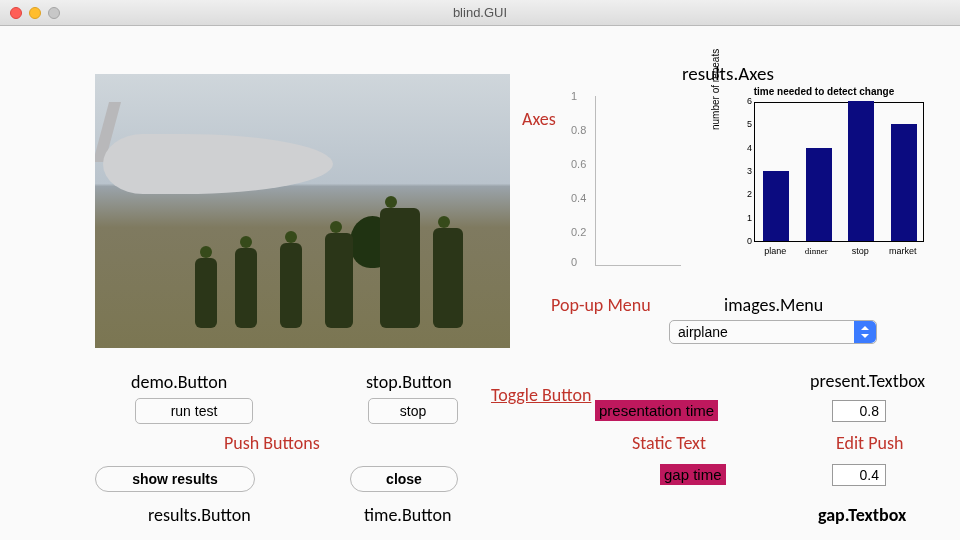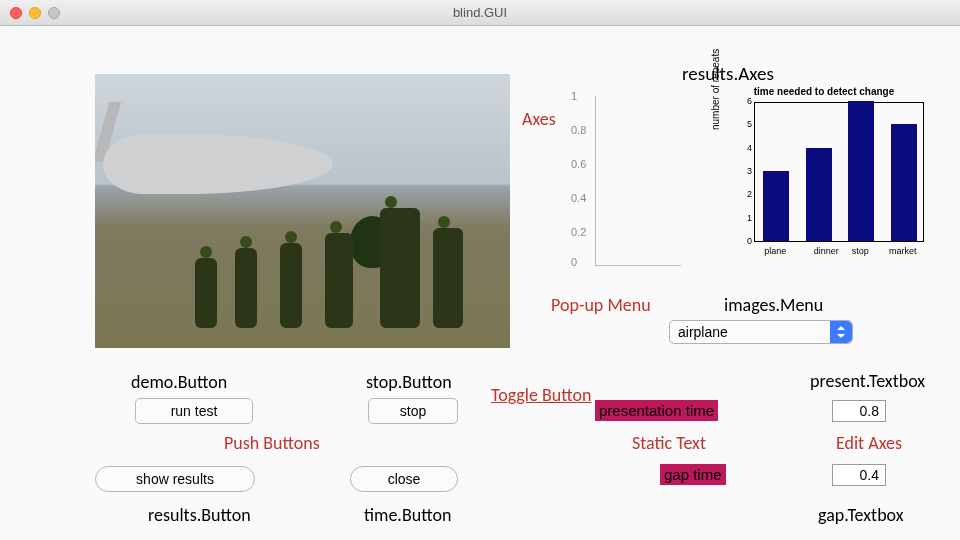--- a/index.html
+++ b/index.html
@@ -87,21 +87,21 @@
   .mac-btn{
     position:absolute;
     background:#fbfbfb;
     border:1px solid #b7b7b7;
     border-radius:5px;
     font-size:14px;
     padding:4px 0;
     text-align:center;
     font-family: Helvetica, Arial, sans-serif;
   }
-  .mac-btn.pill{border-radius:13px;}
+  .mac-btn.pill{border-radius:13px;font-weight:bold;}
   .mac-select{
     position:absolute;
     display:flex;align-items:center;
     background:#fbfbfb;border:1px solid #b0b0b0;border-radius:5px;
     font-size:14px;height:24px;
   }
   .mac-select .arrow{width:22px;height:100%;background:#3b7bff;border-radius:0 5px 5px 0;display:flex;align-items:center;justify-content:center;}
   .mac-select .arrow svg{width:10px;height:14px;fill:#fff;}
   .selval{flex:1;padding:0 8px;}
 
@@ -135,27 +135,27 @@
 <div class="anno" style="left:366px;top:371px;">stop.Button</div>
 
 <div class="anno red" style="left:491px;top:386px;line-height:1.1;text-decoration:underline;">Toggle Button</div>
 
 <div class="anno" style="left:810px;top:370px;">present.Textbox</div>
 
 <div class="anno red" style="left:224px;top:432px;">Push Buttons</div>
 
 <div class="anno red" style="left:632px;top:432px;">Static Text</div>
 
-<div class="anno red" style="left:836px;top:432px;">Edit Axes</div>
+<div class="anno red" style="left:836px;top:432px;">Edit Push</div>
 
 <div class="anno" style="left:148px;top:504px;">results.Button</div>
 
 <div class="anno" style="left:364px;top:504px;">time.Button</div>
 
-<div class="anno" style="left:818px;top:504px;">gap.Textbox</div>
+<div class="anno" style="left:818px;top:504px;font-weight:bold;">gap.Textbox</div>
 
 <div class="photo">
   <div class="tail"></div>
   <div class="plane"></div>
   <div class="bag"></div>
   <div class="soldier" style="left:100px;">
       <div class="head"></div>
     </div>
   <div class="soldier" style="left:140px;height:80px;">
       <div class="head"></div>
@@ -194,31 +194,31 @@
       <div class="bar" style="left: 135.75px; height: 116.667px; width: 26px;"></div>
     </div>
 <div class="ytick" style="top: 146px;">0</div>
     <div class="ytick" style="top: 122.667px;">1</div>
     <div class="ytick" style="top: 99.3333px;">2</div>
     <div class="ytick" style="top: 76px;">3</div>
     <div class="ytick" style="top: 52.6667px;">4</div>
     <div class="ytick" style="top: 29.3333px;">5</div>
     <div class="ytick" style="top: 6px;">6</div>
     <div class="xt" style="left: 34px; width: 42.5px;">plane</div>
-    <div class="xt" style="left: 85px; width: 42.5px;">dinner</div>
+    <div class="xt" style="left: 75px; width: 42.5px; font-family: Liberation Serif, serif;">dinner</div>
     <div class="xt" style="left: 119px; width: 42.5px;">stop</div>
     <div class="xt" style="left: 161.5px; width: 42.5px;">market</div>
   </div>
 
 <div class="mac-btn" style="left:135px;top:398px;width:118px;">run test</div>
 <div class="mac-btn" style="left:368px;top:398px;width:90px;">stop</div>
 <div class="mac-btn pill" style="left:95px;top:466px;width:160px;">show results</div>
 <div class="mac-btn pill" style="left:350px;top:466px;width:108px;">close</div>
 
-<div class="mac-select" style="left:669px;top:320px;width:184px;gap:29px;">
+<div class="mac-select" style="left:669px;top:320px;width:208px;gap:29px;">
   <div class="selval">airplane</div>
   <div class="arrow">
     <svg viewBox="0 0 10 14">
         <polygon points="5,1 9,5 1,5"></polygon>
         <polygon points="1,9 9,9 5,13"></polygon>
       </svg>
   </div>
 </div>
 
 <div class="static-text" style="left:595px;top:400px;">presentation time</div>

